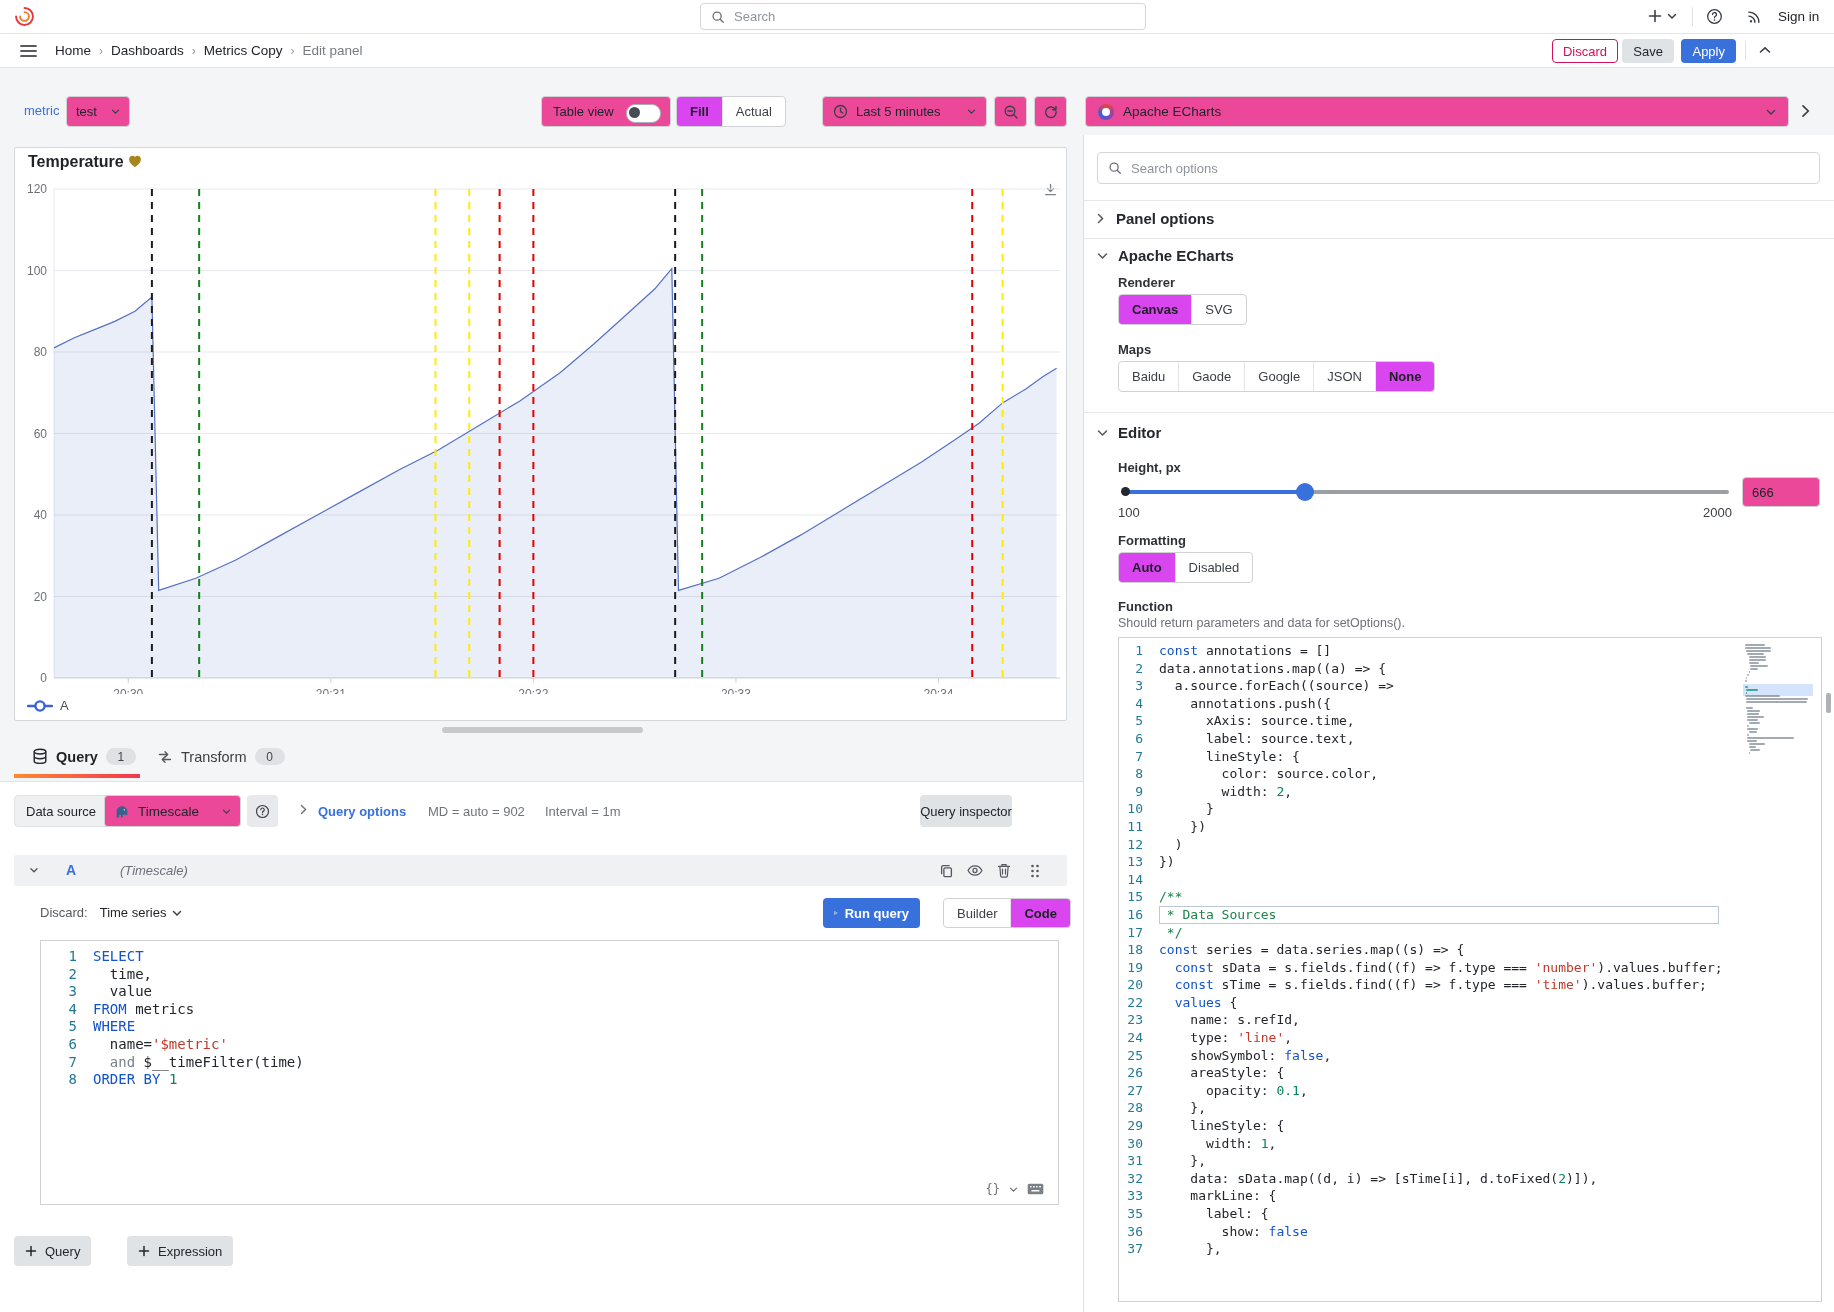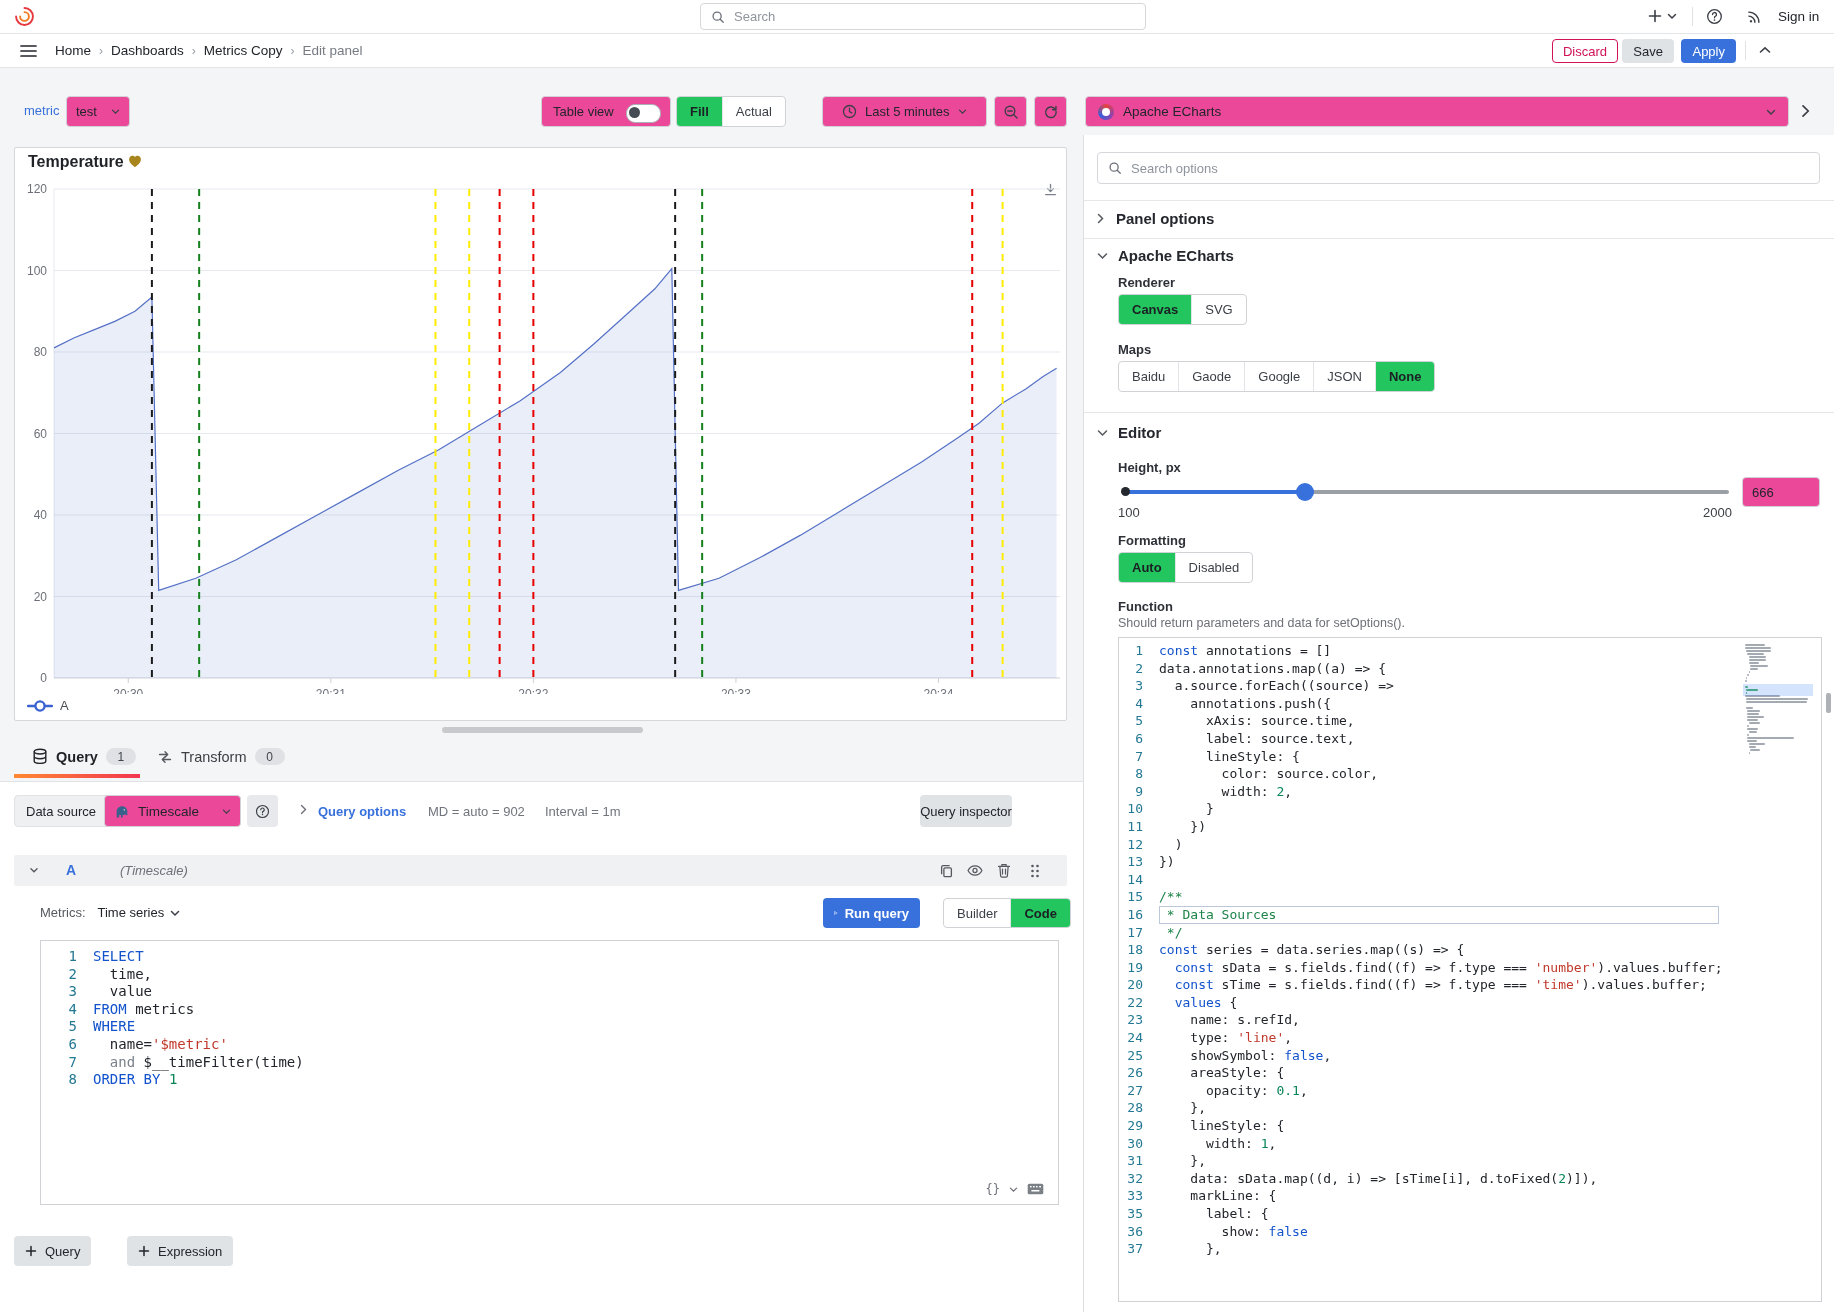--- a/index.html
+++ b/index.html
@@ -21,21 +21,21 @@
   .btn{display:inline-flex;align-items:center;justify-content:center;height:24px;padding:0 10px;
        border-radius:4px;font-size:13px;box-sizing:border-box;cursor:pointer;border:1px solid transparent;white-space:nowrap}
   .btn-outline-red{background:#fff;border-color:#d01257;color:#d01257}
   .btn-gray{background:#e0e3e6;color:#23262c}
   .btn-blue{background:#3871dc;color:#fff}
   
   .wbox{background:#ec4899;border:1px solid #d0d2d6;border-radius:4px;box-sizing:border-box;display:flex;align-items:center}
   .seg{display:flex;align-items:stretch;background:#fff;border:1px solid #d0d2d6;border-radius:4px;overflow:hidden;box-sizing:border-box}
   .seg span{display:flex;align-items:center;padding:0 13px;color:#3b3f46;cursor:pointer;border-left:1px solid #e2e4e7;font-size:13px}
   .seg span:first-child{border-left:0}
-  .seg span.sel{background:#22c55e;color:#1c1f24;font-weight:700}
+  .seg span.sel{background:#d946ef;color:#1c1f24;font-weight:700}
   
   #chart-card{left:14px;top:147px;width:1053px;height:574px;background:#fff;border:1px solid #d5d7da;border-radius:2px;box-sizing:border-box}
   .gutter-num{color:#237893}
   .codeline{white-space:pre;line-height:17.6px;height:17.6px}
   .kw{color:#1353cc}.str{color:#c0392b}.num{color:#098658}.com{color:#1e8449}.op{color:#7a828c}
   
   #optpane{left:1083px;top:135px;width:751px;height:1177px;background:#fff;border-left:1px solid #dcdee1;box-sizing:border-box}
   .opt-div{position:absolute;left:1084px;width:750px;height:1px;background:#e6e7e9}
   .sect-h{font-size:15px;font-weight:700;color:#24272d}
   .fld-l{font-size:13px;font-weight:700;color:#2e3238}
@@ -129,21 +129,21 @@
 <div class="wbox abs" style="left:541px;top:96px;width:130px;height:31px;padding:0 11px;gap:9px">
   <span>Table view</span>
   <span class="abs" style="right:9px;top:7px;width:33px;height:17px;border:1px solid #aab0b7;border-radius:9px;background:#fff">
     <span style="position:absolute;left:2px;top:2px;width:11px;height:11px;border-radius:50%;background:#464c54"></span>
   </span>
 </div>
 <div class="seg abs" style="left:676px;top:96px;height:31px" id="seg-viewmode">
     <span class="sel">Fill</span>
     <span>Actual</span>
   </div>
-<div class="wbox abs" style="left:822px;top:96px;width:165px;height:31px;padding:0 19px;gap:8px;cursor:pointer">
+<div class="wbox abs" style="left:822px;top:96px;width:165px;height:31px;padding:0 10px;gap:8px;cursor:pointer">
   <span class="ic">
     <svg width="15" height="15" viewBox="0 0 16 16" fill="none">
         <circle cx="8" cy="8" r="6.4" stroke="#3b3f46" stroke-width="1.4"></circle>
         <path d="M8 4.4V8l2.4 1.4" stroke="#3b3f46" stroke-width="1.4" stroke-linecap="round"></path>
       </svg>
   </span>
   <span>Last 5 minutes</span>
   <span class="ic" style="margin-left:auto">
       <svg width="9" height="7" viewBox="0 0 10 8">
         <path d="M1.5 2.5L5 6l3.5-3.5" stroke="#3b3f46" stroke-width="1.4" fill="none" stroke-linecap="round"></path>
@@ -332,21 +332,21 @@
           <circle cx="2.5" cy="7" r="1.3"></circle>
           <circle cx="7.5" cy="7" r="1.3"></circle>
           <circle cx="2.5" cy="12" r="1.3"></circle>
           <circle cx="7.5" cy="12" r="1.3"></circle>
         </g>
       </svg>
   </span>
 </div>
 
 <div class="row abs" style="left:40px;top:905px;gap:12px">
-  <span style="color:#55595f">Metrics:</span>
+  <span style="color:#55595f">Discard:</span>
   <span class="row" style="gap:6px;cursor:pointer">
     <span>Time series</span>
     <span class="ic">
         <svg width="10" height="8" viewBox="0 0 10 8">
           <path d="M1.5 2.5L5 6l3.5-3.5" stroke="#3b3f46" stroke-width="1.5" fill="none" stroke-linecap="round"></path>
         </svg>
       </span>
   </span>
 </div>
 <div class="btn btn-blue abs row" style="left:823px;top:898px;height:30px;width:97px;gap:7px;font-weight:700">

